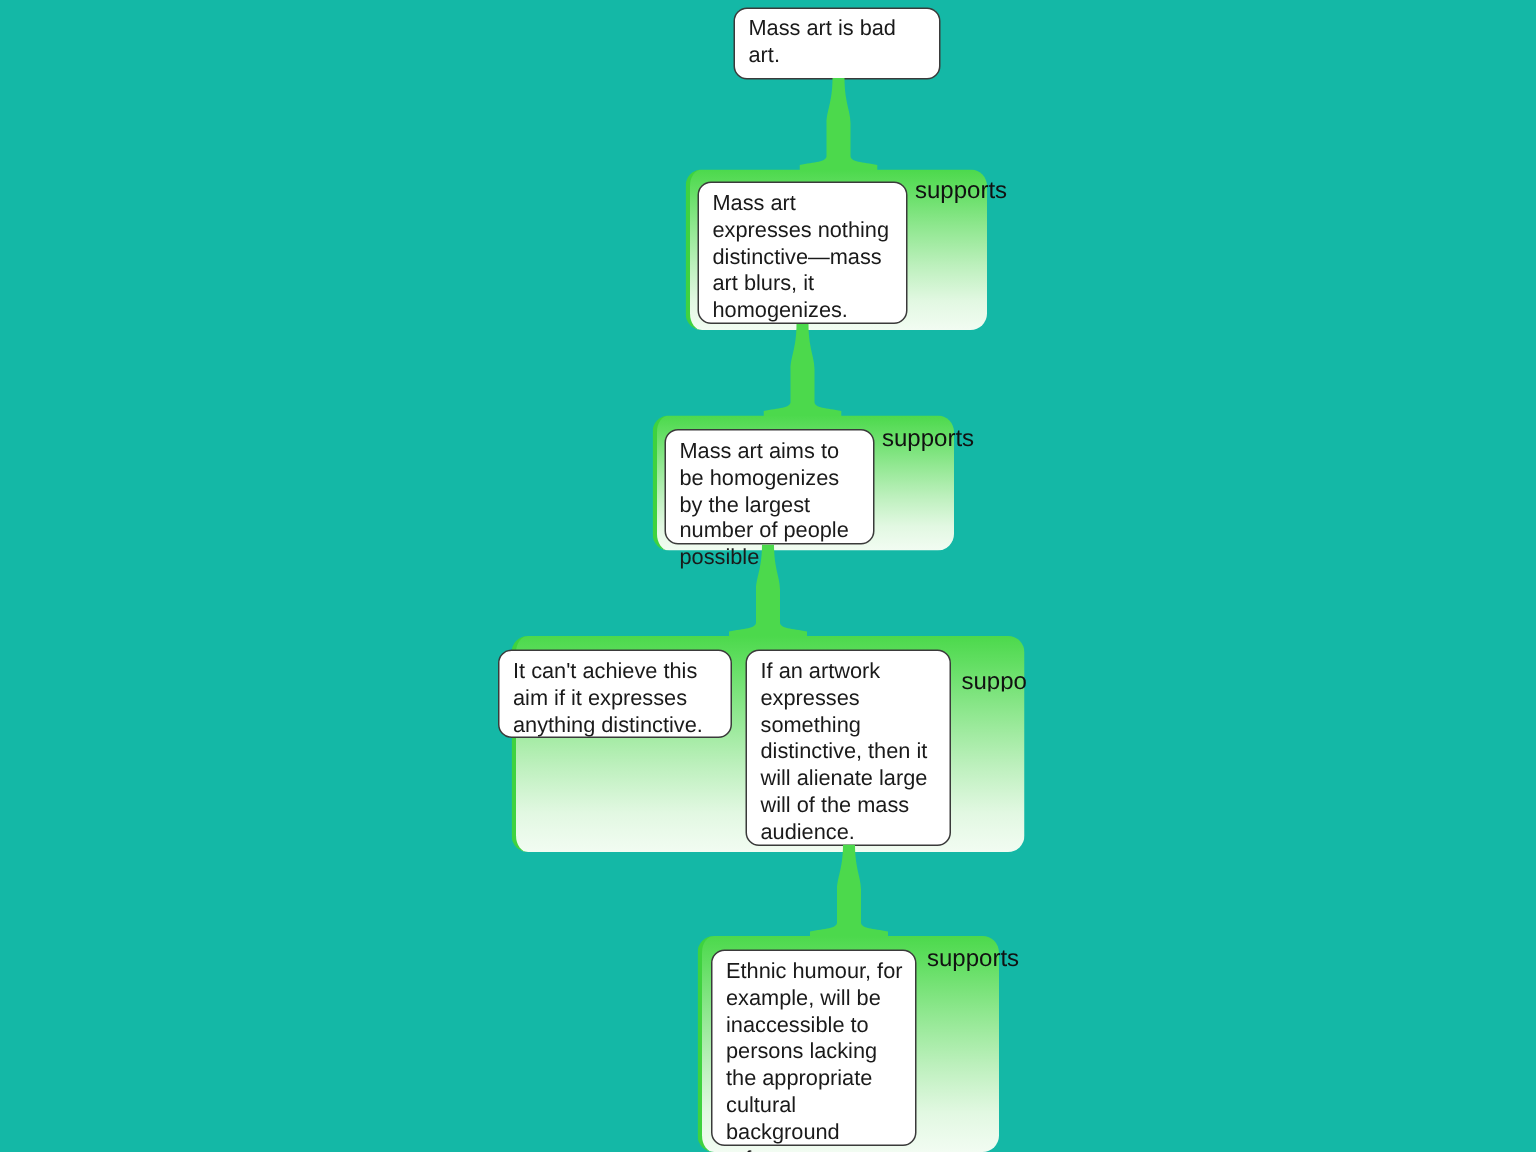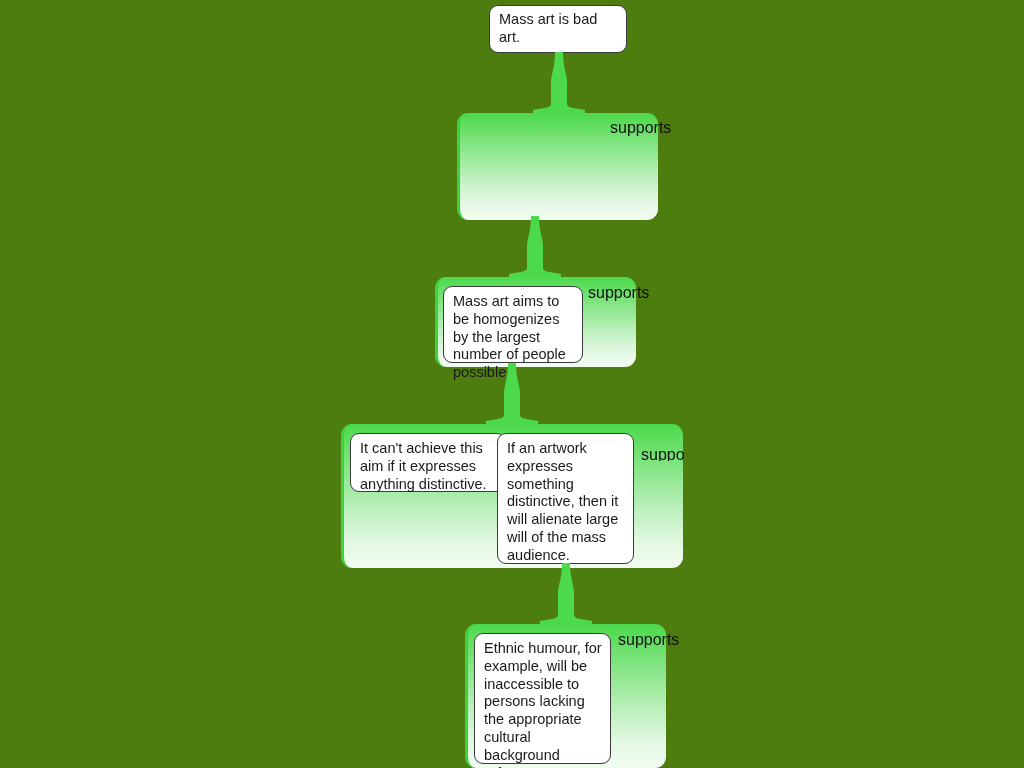--- a/index.html
+++ b/index.html
@@ -9,21 +9,21 @@
     width: 1024px;
     height: 768px;
     overflow: hidden;
     font-family: "Liberation Sans", sans-serif;
   }
 
   #canvas {
     position: relative;
     width: 1024px;
     height: 768px;
-    background: #4d7c0f;
+    background: #14b8a6;
   }
 
   
   .support-container {
     position: absolute;
     box-sizing: border-box;
     border-radius: 11px;
     background: linear-gradient(to bottom, #4cd94c 0%, #61de61 12%,
                 #8ee78e 35%, #bdf0bd 60%, #e2f8e2 82%, #f2fcf2 100%);
     border-left: 3px solid #3fd23f;
@@ -71,20 +71,23 @@
 
   <div class="connector" style="left:533px; top:52px; width:52px; height:62px;">
     <svg width="52" height="62" viewBox="0 0 52 62">
       <path d="M22 0 L30 0 C30 16 34 22 34 30 L34 52 C34 56 42 56 52 58 L52 62 L0 62 L0 58 C10 56 18 56 18 52 L18 30 C18 22 22 16 22 0 Z" fill="#4cd94c"></path>
     </svg>
   </div>
 
   <div class="support-container" style="left:457px; top:113px; width:201px; height:107px;">
   </div>
   <div class="relation-label" style="left:610px; top:121px; width:52px;">supports</div>
+  <div class="node" style="left:465px; top:121px; width:140px; height:95px;">
+    <span>Mass art expresses nothing distinctive—mass art blurs, it homogenizes.</span>
+  </div>
 
   <div class="connector" style="left:509px; top:216px; width:52px; height:62px;">
     <svg width="52" height="62" viewBox="0 0 52 62">
       <path d="M22 0 L30 0 C30 16 34 22 34 30 L34 52 C34 56 42 56 52 58 L52 62 L0 62 L0 58 C10 56 18 56 18 52 L18 30 C18 22 22 16 22 0 Z" fill="#4cd94c"></path>
     </svg>
   </div>
 
   <div class="support-container" style="left:435px; top:277px; width:201px; height:90px;">
   </div>
   <div class="relation-label" style="left:588px; top:286px; width:52px;">supports</div>
@@ -94,21 +97,21 @@
 
   <div class="connector" style="left:486px; top:363px; width:52px; height:62px;">
     <svg width="52" height="62" viewBox="0 0 52 62">
       <path d="M22 0 L30 0 C30 16 34 22 34 30 L34 52 C34 56 42 56 52 58 L52 62 L0 62 L0 58 C10 56 18 56 18 52 L18 30 C18 22 22 16 22 0 Z" fill="#4cd94c"></path>
     </svg>
   </div>
 
   <div class="support-container" style="left:341px; top:424px; width:342px; height:144px;">
   </div>
   <div class="relation-label" style="left:641px; top:448px; width:44px; overflow:hidden;">support</div>
-  <div class="node" style="left:350px; top:433px; width:156px; height:59px;">
+  <div class="node" style="left:332px; top:433px; width:156px; height:59px;">
     <span>It can't achieve this aim if it expresses anything distinctive.</span>
   </div>
   <div class="node" style="left:497px; top:433px; width:137px; height:131px;">
     <span>If an artwork expresses something distinctive, then it will alienate large will of the mass audience.</span>
   </div>
 
   <div class="connector" style="left:540px; top:563px; width:52px; height:62px;">
     <svg width="52" height="62" viewBox="0 0 52 62">
       <path d="M22 0 L30 0 C30 16 34 22 34 30 L34 52 C34 56 42 56 52 58 L52 62 L0 62 L0 58 C10 56 18 56 18 52 L18 30 C18 22 22 16 22 0 Z" fill="#4cd94c"></path>
     </svg>

